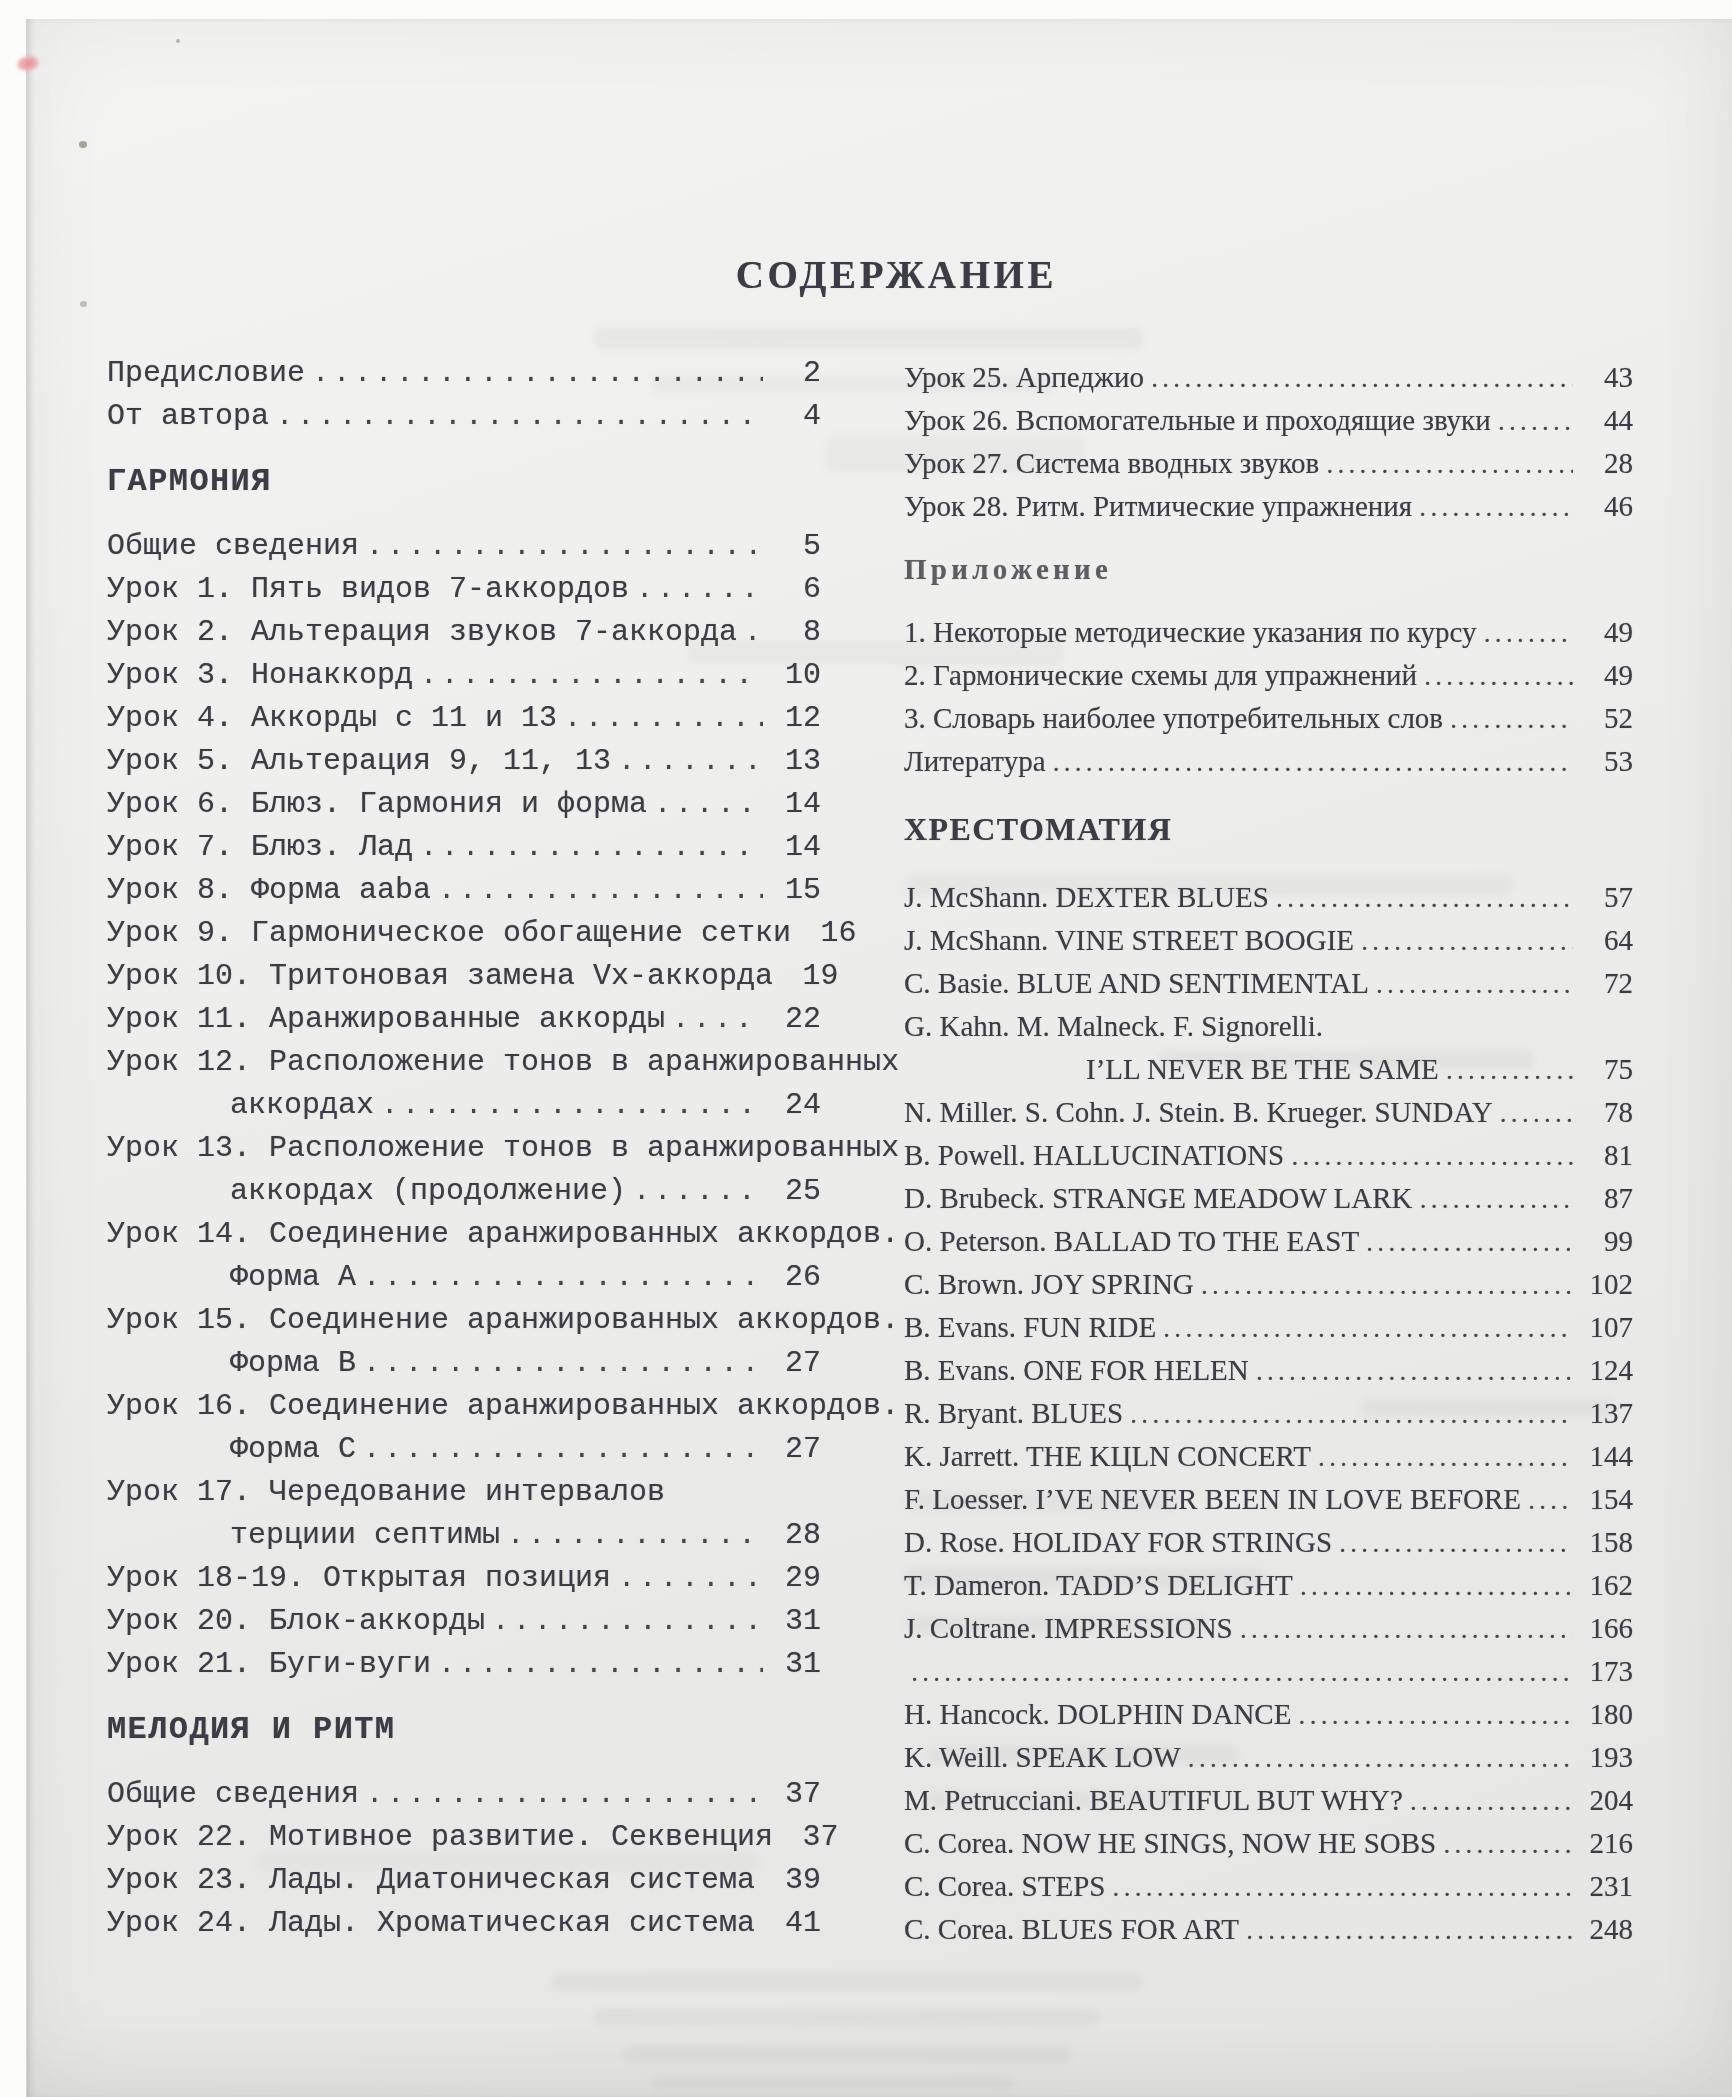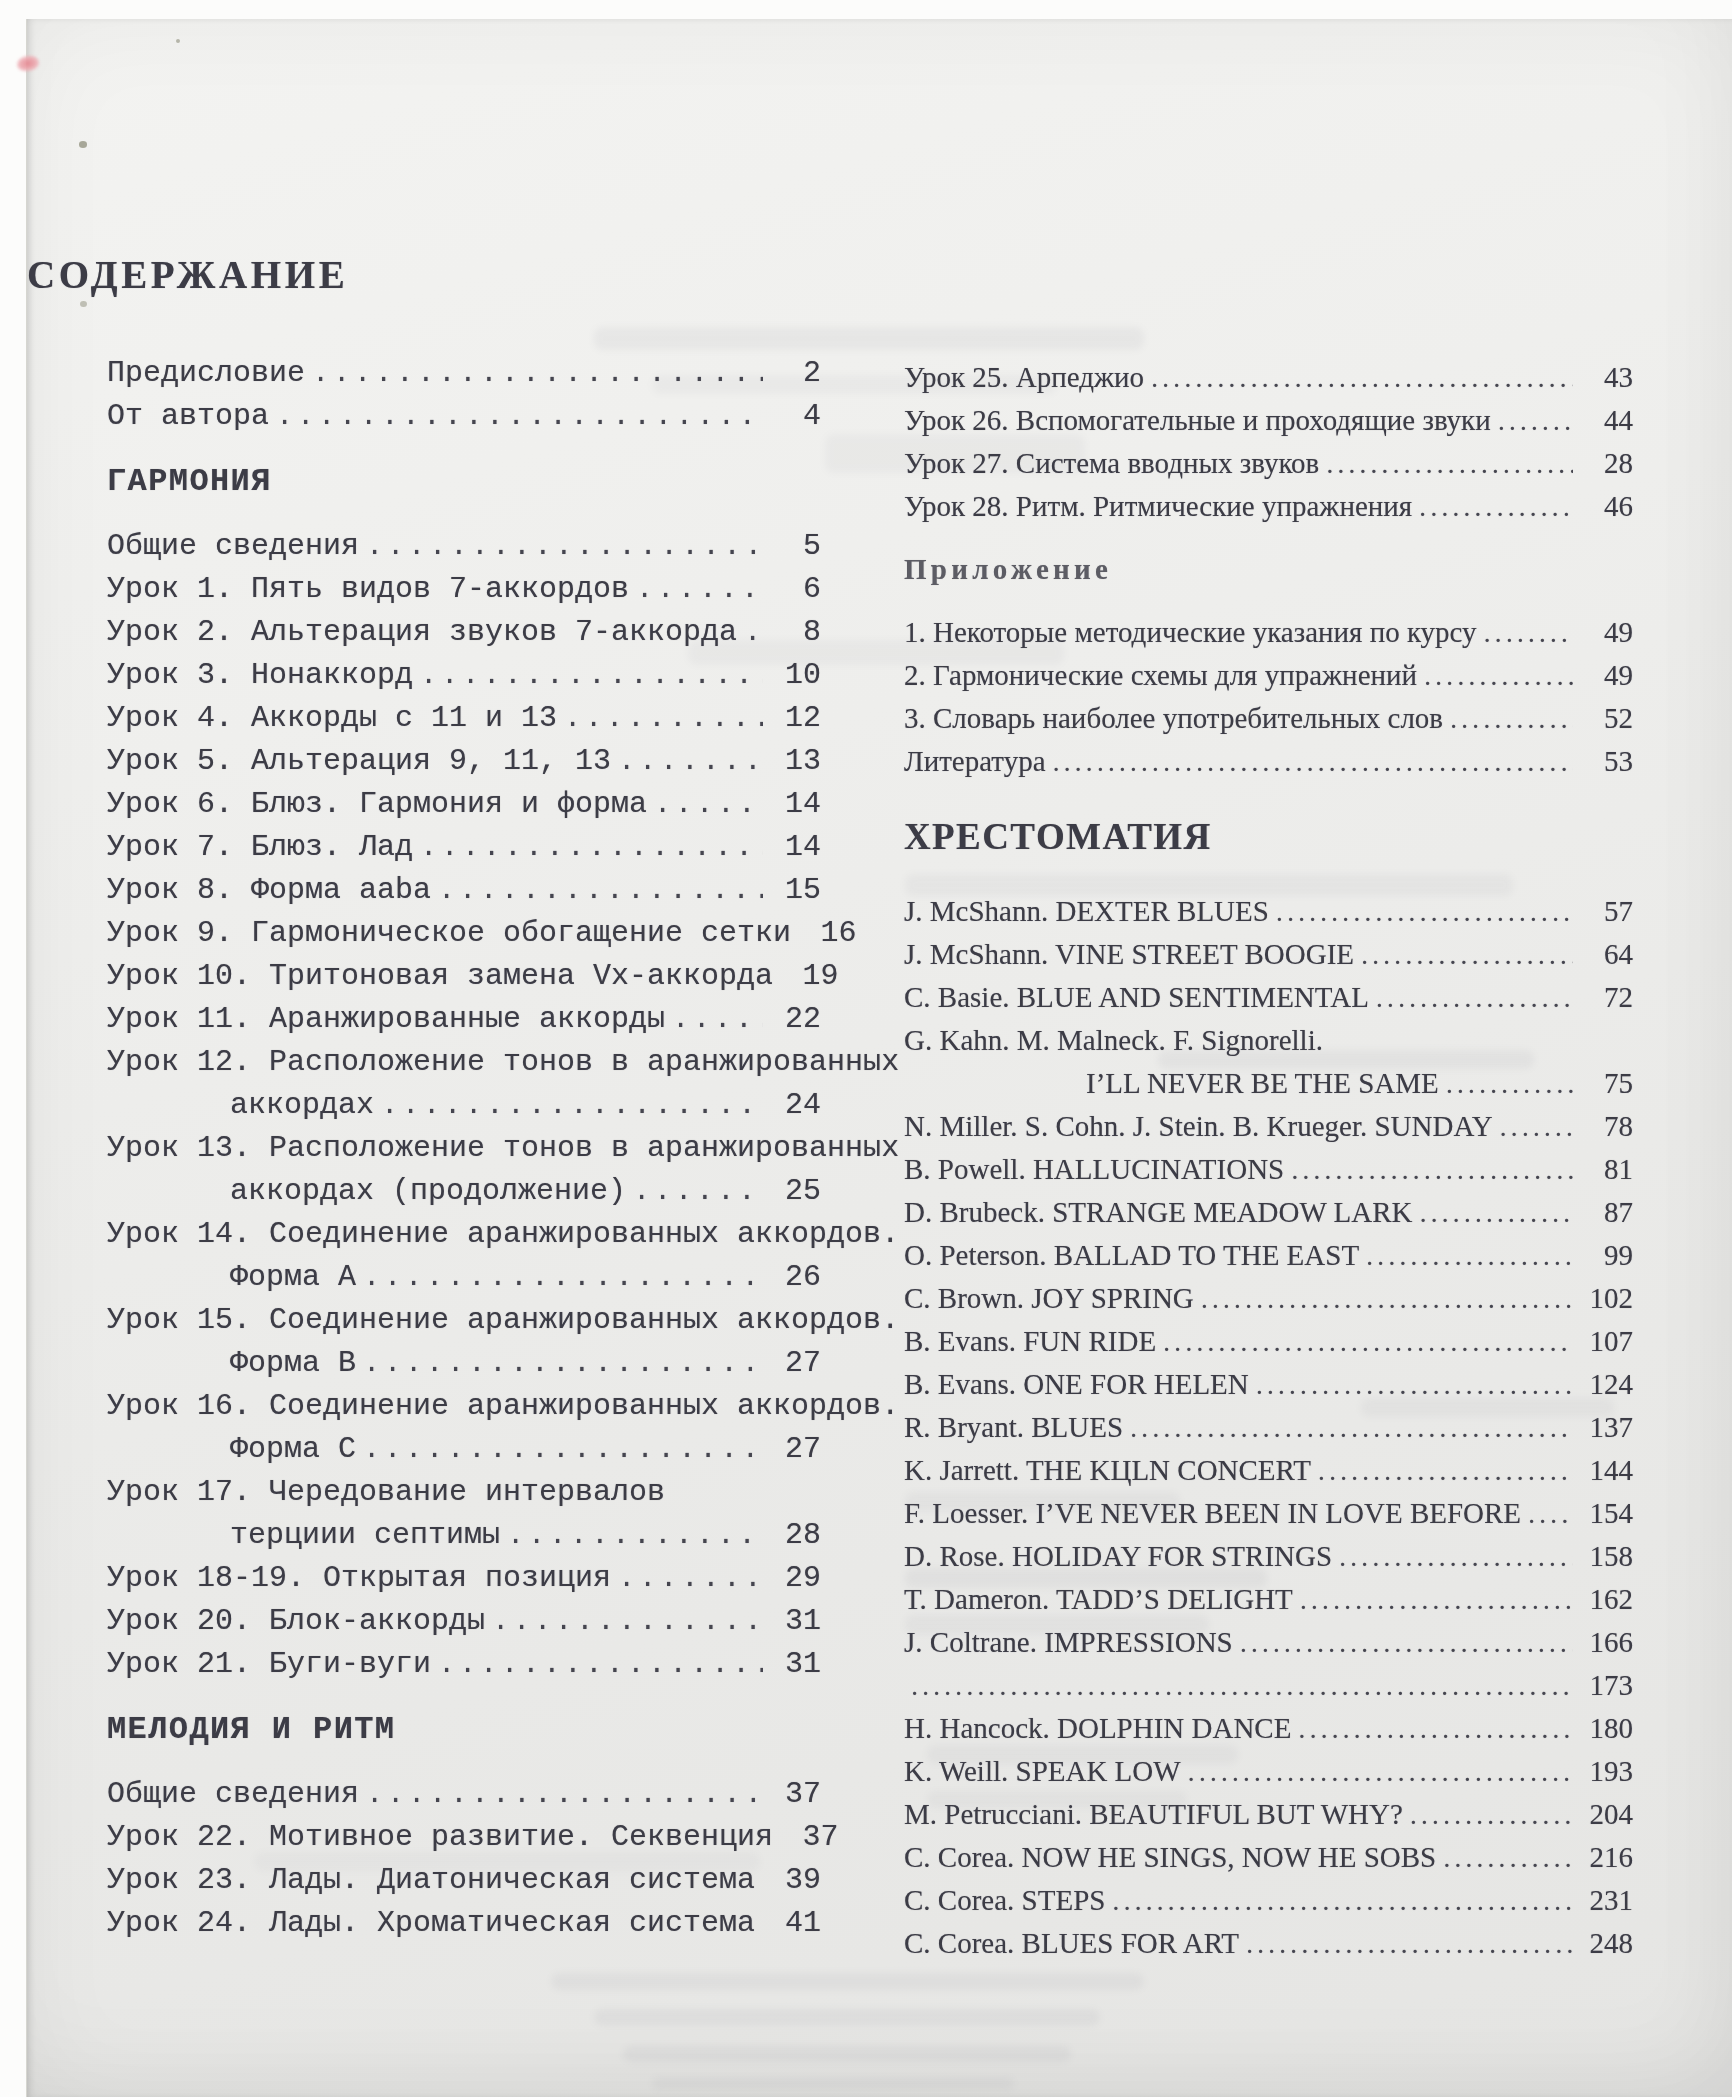--- a/index.html
+++ b/index.html
@@ -6,38 +6,38 @@
   .canvas{position:relative;width:1733px;height:2097px;overflow:hidden;
           background:#fcfcfb;font-family:"Liberation Serif","DejaVu Serif",serif;}
   
   .paper{position:absolute;left:26px;top:19px;width:1707px;height:2079px;
          background:linear-gradient(163deg,#f3f3f1 0%,#efefed 30%,#eaeae8 62%,#e5e5e3 100%);
          border-left:1.4px solid #d6d6d0;
          box-shadow:inset 4.3px 0 10px -4.3px rgba(0,0,0,.22), inset 0 0 101px rgba(0,0,0,.045),
                     inset -22px -43px 116px -43px rgba(0,0,0,.07);}
   .content{position:absolute;inset:0;color:var(--ink,#3c3c46);
            text-shadow:0 0 0.9px rgba(58,58,70,.45);filter:blur(0.4px);}
-  .title{position:absolute;top:233px;left:0;width:1661px;margin:0;
-         font-size:39px;font-weight:700;letter-spacing:3.6px;}
+  .title{position:absolute;top:233px;left:0;width:1661px;margin:0;text-align:center;
+         font-size:39px;font-weight:700;letter-spacing:3.6px;padding-left:39px;}
   .col{position:absolute;}
   .col-left{left:80px;top:333px;width:714px;--rh:43px;font-size:30px;font-family:Liberation Mono, monospace;}
   .col-right{left:877px;top:337px;width:729px;--rh:43px;font-size:29px;}
   .row{display:flex;height:var(--rh);line-height:var(--rh);white-space:nowrap;}
   .lbl{flex:0 0 auto;}
   .dots{flex:1 1 auto;overflow:hidden;margin:0 4.3px 0 7.2px;color:#45454f;}
   .dots::before{content:"........................................................................................................................................................";
                 font-size:0.93em;letter-spacing:4.3px;}
   .pg{flex:0 0 auto;min-width:51px;text-align:right;padding-left:2.9px;}
   .col-right .pg{min-width:46px;padding-left:10px;}
   .indent{padding-left:123px;}
   .col-right .indent{padding-left:182px;}
   .header{font-weight:700;}
   .hdr-caps{font-size:32px;letter-spacing:1.4px;margin:22px 0;}
   .hdr-sub{font-size:29px;letter-spacing:4.3px;margin:20px 0;opacity:.82;}
-  .hdr-big{font-size:37px;letter-spacing:1.4px;margin:32px 0;}
+  .hdr-big{font-size:32px;letter-spacing:1.4px;margin:25px 0;}
   
   .ghost{position:absolute;background:#70707e;border-radius:8.7px;filter:blur(3.6px);}
   .speck{position:absolute;border-radius:50%;background:#8f8f7c;filter:blur(0.7px);}
   .red-mark{position:absolute;left:17.4px;top:56px;width:22px;height:14.5px;border-radius:50%;
             background:radial-gradient(ellipse at center,#e5828c 0%,#efb6bc 65%,transparent 100%);
             filter:blur(1.4px);transform:rotate(-10deg);opacity:.9;}
 </style>
 </head>
 <body>
 

